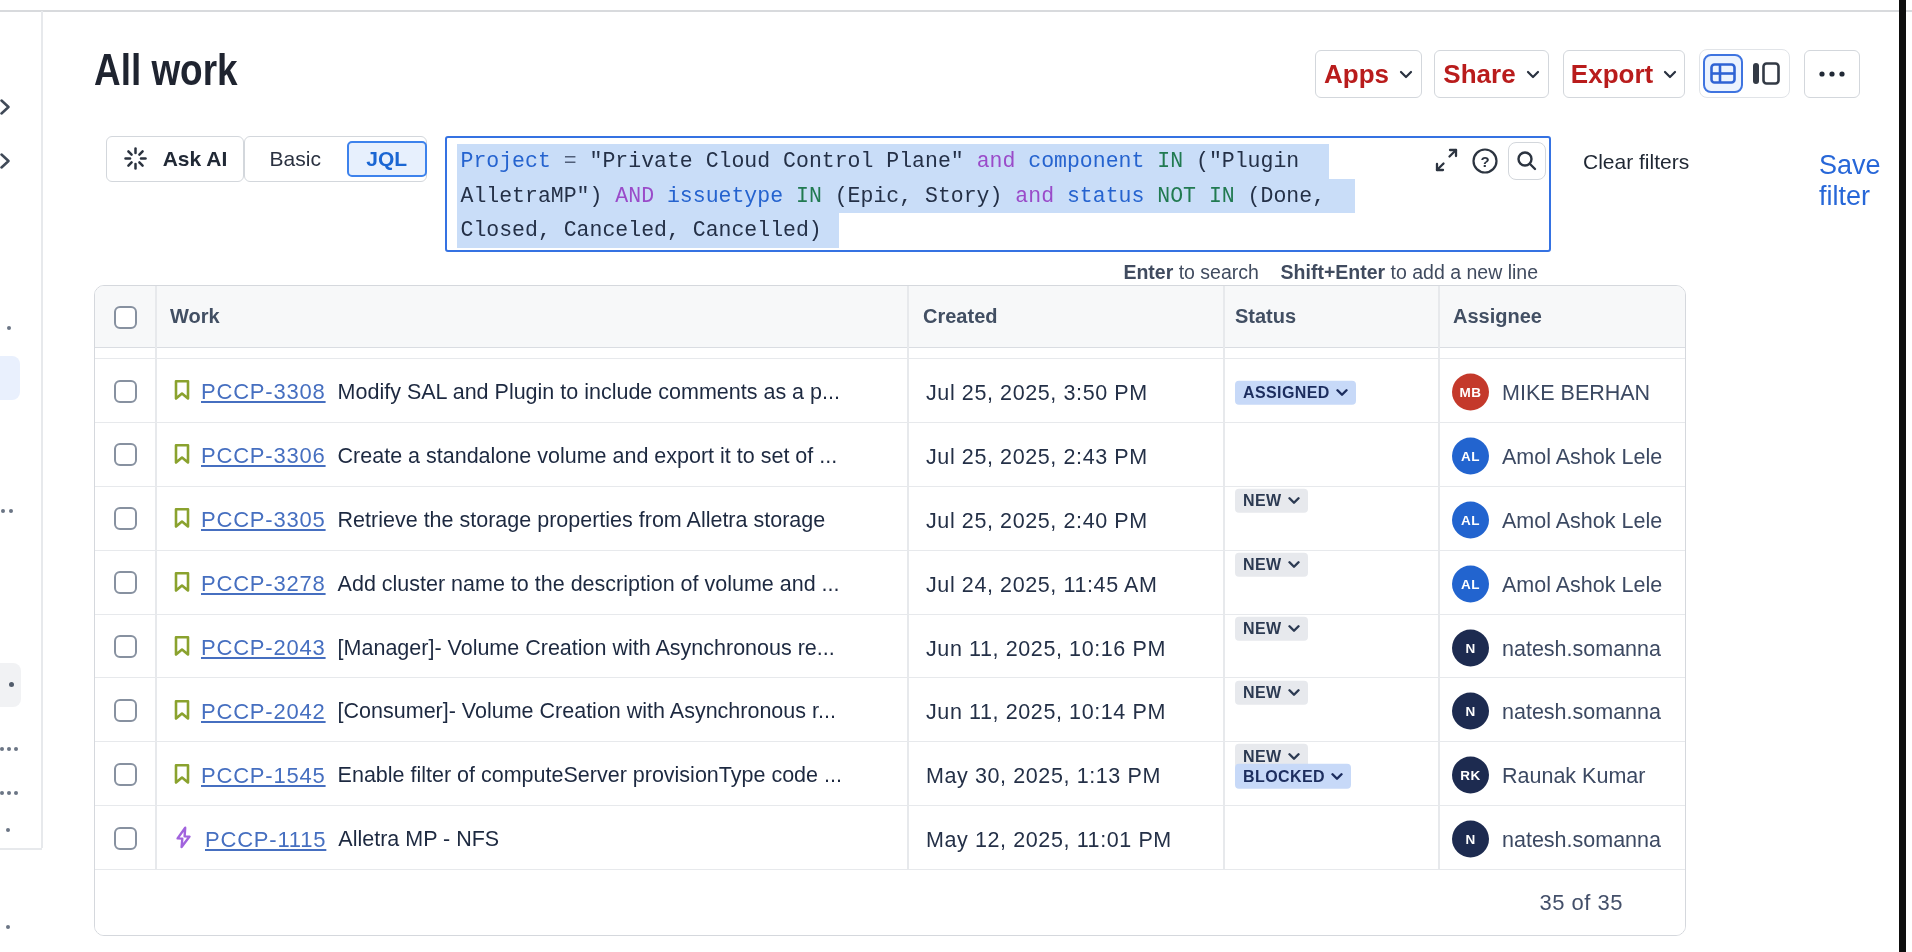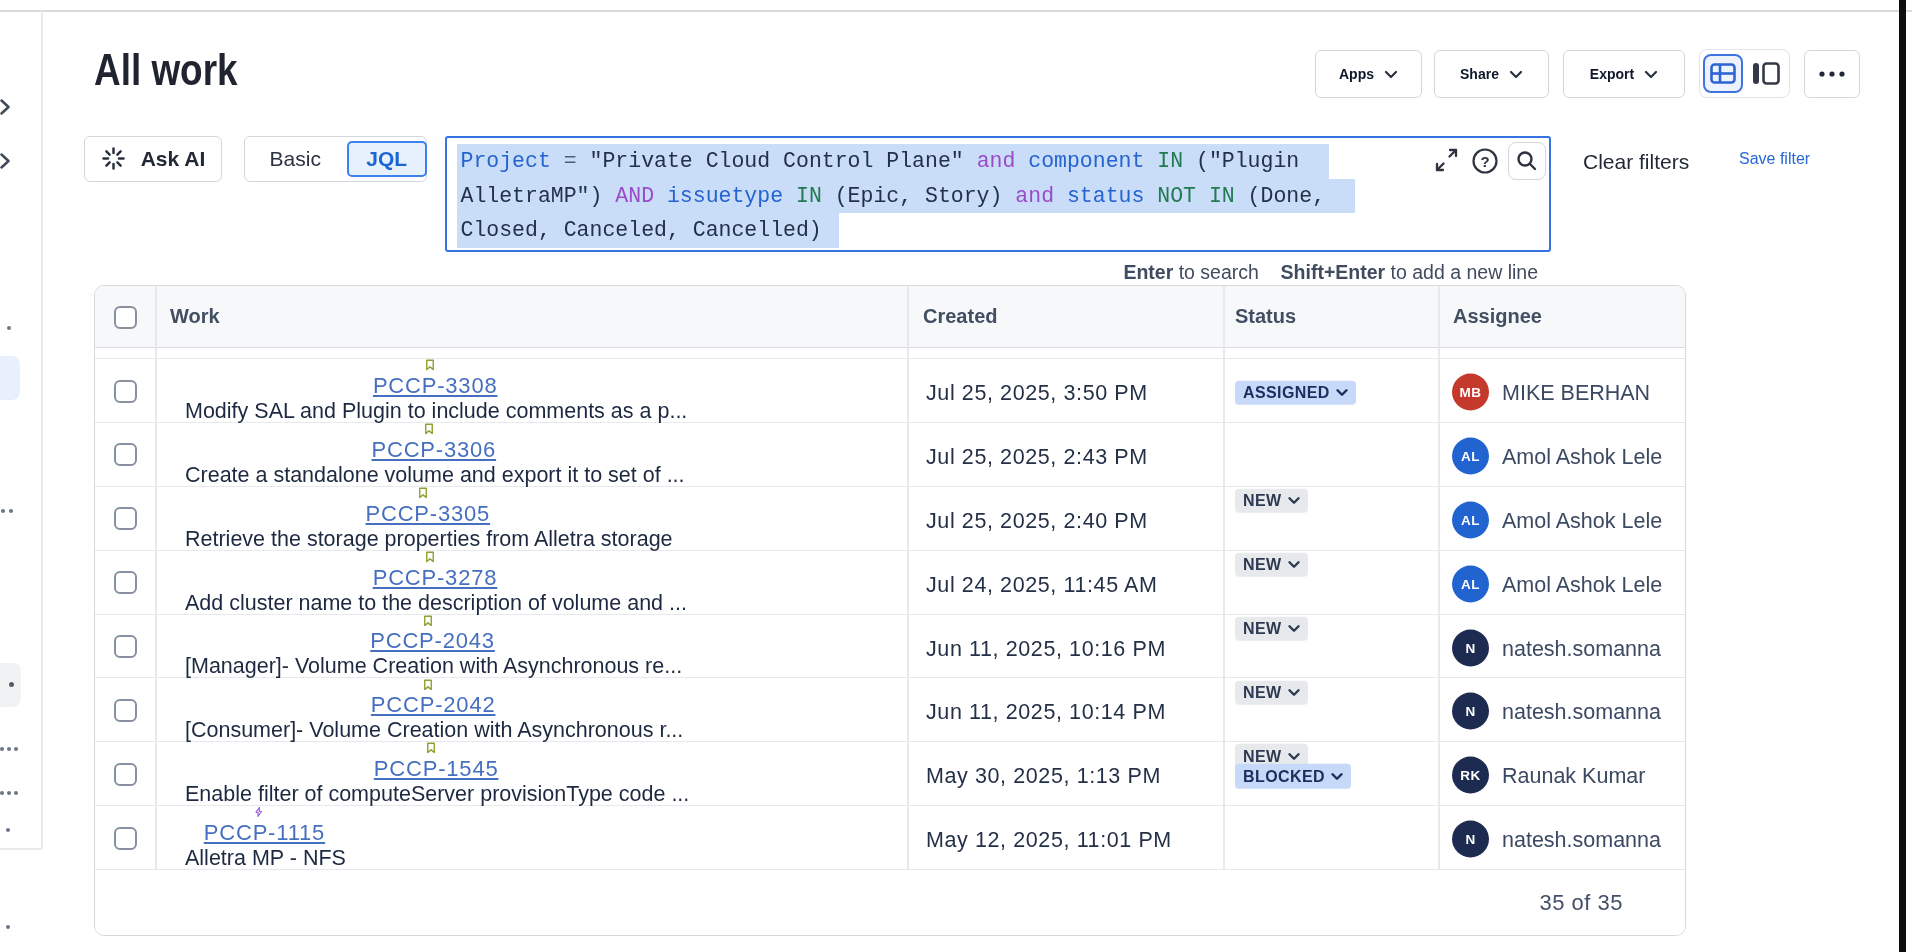--- a/index.html
+++ b/index.html
@@ -11,21 +11,21 @@
   #topline { left:0; top:9.5px; width:1912px; height:2px; background:#d8dadd; }
   
   #lvline { left:41px; top:11px; width:1.5px; height:837px; background:#e7e9ec; }
   #lhline { left:0; top:848px; width:42px; height:1.5px; background:#e7e9ec; }
   .dot { position:absolute; border-radius:50%; background:#6b7585; }
   
   #h1 { left:94px; top:44px; font-size:45px; font-weight:bold; color:#1f2430;
         transform:scaleX(0.82); transform-origin:left top; white-space:nowrap; }
   
   .btn { position:absolute; height:48px; top:50px; border:1.5px solid #d3d7dc; border-radius:6px;
-         background:#fff; color:#0f172a; font-size:14px; font-weight:bold;
+         background:#fff; color:#b91c1c; font-size:26px; font-weight:bold;
          display:flex; align-items:center; justify-content:center; gap:10px; }
   .chev { width:14px; height:9px; }
   
   .fbtn { position:absolute; top:136px; height:45.5px; border:1.5px solid #d3d7dc; border-radius:6px;
           background:#fff; display:flex; align-items:center; justify-content:center; }
   #jql-input { left:445px; top:136px; width:1106px; height:116px; border:2.5px solid #3572e2;
                border-radius:3px; background:#fff; }
   .selband { position:absolute; background:#c9ddf8; height:34.5px; }
   .jline { position:absolute; left:460.5px; height:34.5px; line-height:34.5px;
            font-family:"Liberation Mono", monospace; font-size:21.5px; white-space:pre; color:#243047; }
@@ -33,21 +33,21 @@
   
   #tbl { left:94px; top:285px; width:1592px; height:651px; border:1.5px solid #d5d8dd;
          border-radius:10px; background:#fff; overflow:hidden; }
   .tvline { position:absolute; width:1.5px; background:#e7e9ec; top:0; height:584px; }
   #thead { position:absolute; left:0; top:0; width:100%; height:61.5px; background:#f7f8f9;
            border-bottom:1.5px solid #dadde2; }
   .htxt { position:absolute; font-size:20px; font-weight:bold; color:#424f63; top:19px; }
   .cb { position:absolute; width:23px; height:23px; border:2px solid #8791a0; border-radius:6px;
         background:#fff; left:19px; }
   .row { position:absolute; left:0; width:100%; height:63.9px; border-bottom:1.5px solid #e7e9ec; }
-  .work { position:absolute; left:78px; top:0; height:100%; display:flex; align-items:center;flex-direction:column; }
+  .work { position:absolute; left:78px; top:0; height:100%; display:flex; align-items:center; }
   .lnk { color:#466fc0; font-size:22px; letter-spacing:0.8px; text-decoration:underline;
          margin-left:10px; white-space:nowrap; position:relative; top:2px; }
   .ttl { color:#1d2940; font-size:21.5px; margin-left:12px; white-space:nowrap; position:relative; top:2px; }
   .date { position:absolute; left:831px; top:3px; height:100%; display:flex; align-items:center;
           font-size:21.5px; letter-spacing:0.6px; color:#243047; }
   .chip { position:absolute; left:1140px; top:calc(50% + 2.5px); transform:translateY(-50%); height:24.5px;
           border-radius:4px; display:inline-flex; align-items:center; padding:0 8px; gap:6px;
           font-size:16px; font-weight:bold; letter-spacing:0.4px; }
   .chip.blue { background:#c7d9f8; color:#1c2d5e; }
   .chip.gray { background:#e7e9ed; color:#2c3a52;margin-top:44px; }
@@ -115,21 +115,21 @@
     <rect x="11.5" y="1.5" width="15" height="20" rx="3" fill="none" stroke="#333a45" stroke-width="2.6"></rect>
   </svg>
   <div class="btn" style="left:1804px;width:56px;">
     <svg width="26" height="6" viewBox="0 0 26 6">
         <circle cx="3" cy="3" r="2.6" fill="#212936"></circle>
         <circle cx="13" cy="3" r="2.6" fill="#212936"></circle>
         <circle cx="23" cy="3" r="2.6" fill="#212936"></circle>
       </svg>
   </div>
 
-  <div class="fbtn" style="left:84px;width:138px;gap:15px;">
+  <div class="fbtn" style="left:106px;width:138px;gap:15px;">
     <svg width="25" height="25" viewBox="0 0 25 25">
       <g stroke="#2b333f" stroke-width="2.5" stroke-linecap="round">
         <line x1="12.5" y1="2.5" x2="12.5" y2="7"></line>
           <line x1="12.5" y1="18" x2="12.5" y2="22.5"></line>
         <line x1="2.5" y1="12.5" x2="7" y2="12.5"></line>
           <line x1="18" y1="12.5" x2="22.5" y2="12.5"></line>
         <line x1="5.4" y1="5.4" x2="8.6" y2="8.6"></line>
           <line x1="16.4" y1="16.4" x2="19.6" y2="19.6"></line>
         <line x1="5.4" y1="19.6" x2="8.6" y2="16.4"></line>
           <line x1="16.4" y1="8.6" x2="19.6" y2="5.4"></line>
@@ -161,21 +161,21 @@
     <circle cx="14" cy="14" r="11.5" fill="none" stroke="#2c3440" stroke-width="2.2"></circle>
     <text x="14" y="19.5" font-size="15" font-weight="bold" fill="#2c3440" text-anchor="middle" font-family="Liberation Sans">?</text>
   </svg>
   <div class="abs" style="left:1508px;top:142px;width:38px;height:38px;border:1.5px solid #d3d7dc;border-radius:8px;background:#fff;"></div>
   <svg class="abs" style="left:1516px;top:150px" width="22" height="22" viewBox="0 0 22 22">
     <circle cx="9" cy="9" r="6.5" fill="none" stroke="#2c3440" stroke-width="2.4"></circle>
     <line x1="14" y1="14" x2="19" y2="19" stroke="#2c3440" stroke-width="2.4" stroke-linecap="round"></line>
   </svg>
 
   <div class="abs" style="left:1583px;top:150px;font-size:21px;color:#1f2733;">Clear filters</div>
-  <div class="abs" style="left:1739px;top:150px;font-size:16px;color:#2767d8;">Save filter</div>
+  <div class="abs" style="left:1819px;top:150px;font-size:27px;color:#2767d8;">Save filter</div>
 
   <div class="abs" style="right:374px;top:261px;font-size:19.5px;color:#404b5f;white-space:pre;"><b>Enter</b> to search    <b>Shift+Enter</b> to add a new line</div>
 
   <div class="abs" id="tbl">
     <div id="thead"></div>
     <div class="tvline" style="left:60.3px;"></div>
     <div class="tvline" style="left:812px;"></div>
     <div class="tvline" style="left:1128px;"></div>
     <div class="tvline" style="left:1343px;"></div>
     <div class="tvline" style="left:1659px;"></div>

